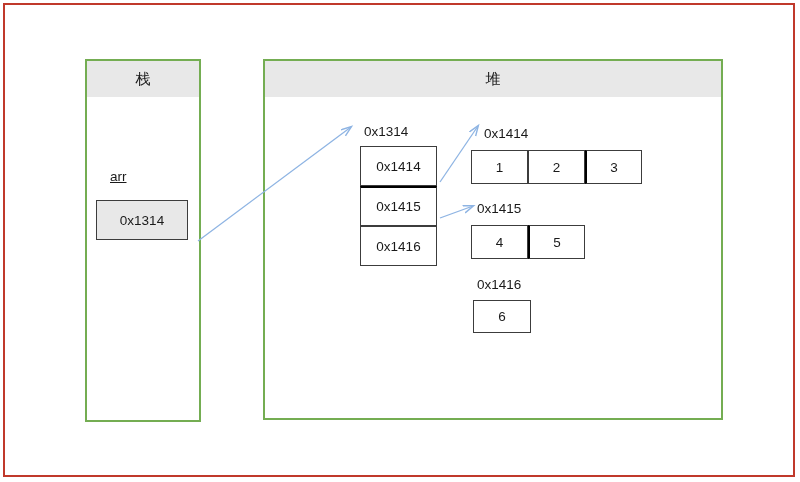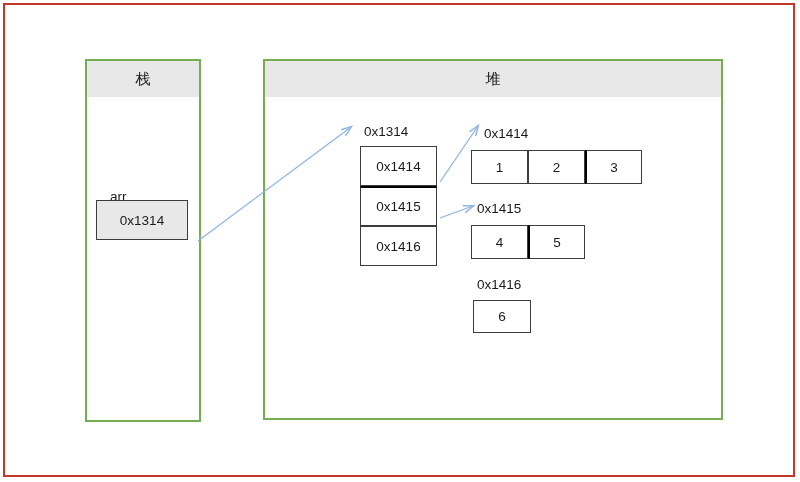--- a/index.html
+++ b/index.html
@@ -103,21 +103,21 @@
 <div id="canvas">
 
   <div id="outer-frame"></div>
 
   <div id="stack-panel" class="panel">
     <div class="panel-header">
       <span>栈</span>
     </div>
   </div>
 
-  <div class="label" style="left:110px; top:190px;text-decoration:underline;">arr</div>
+  <div class="label" style="left:110px; top:170px;text-decoration:underline;">arr</div>
 
   <div class="cell filled" style="left:96px; top:200px; width:92px; height:40px;">0x1314</div>
 
   <div id="heap-panel" class="panel">
     <div class="panel-header">
       <span>堆</span>
     </div>
   </div>
 
   <div class="label" style="left:364px; top:125px;">0x1314</div>

